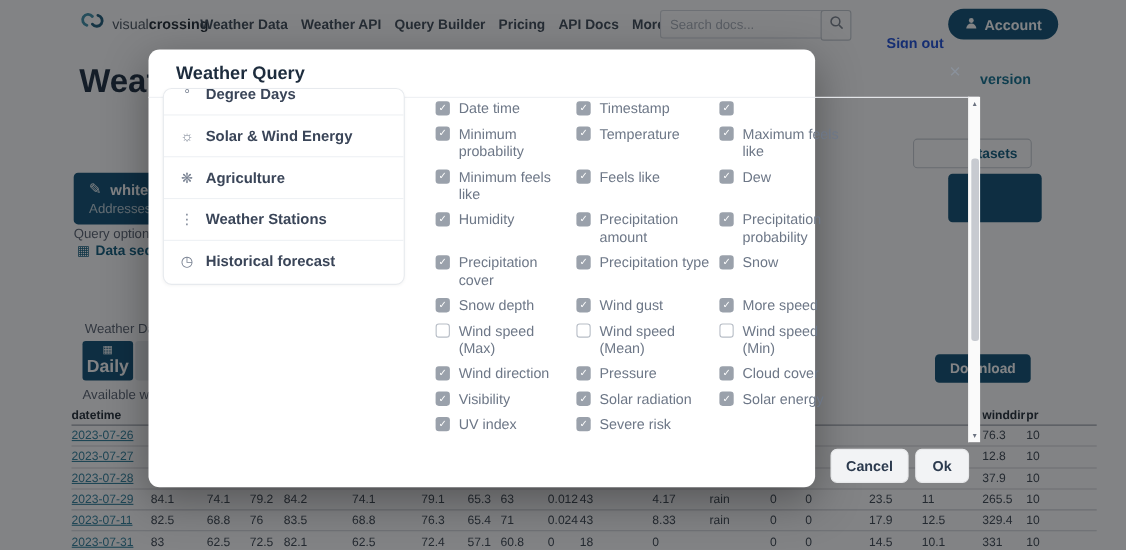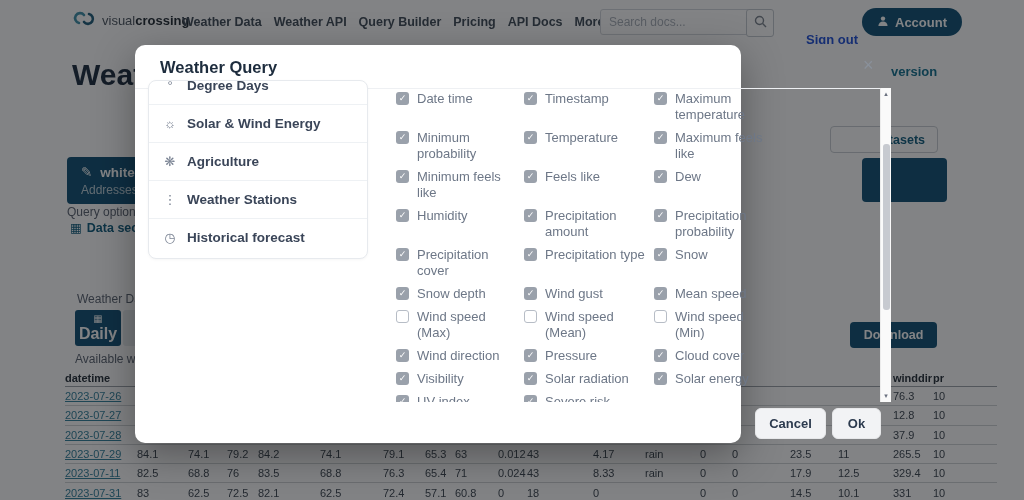--- a/index.html
+++ b/index.html
@@ -359,21 +359,20 @@
         <div class="el">
           <span class="cb on">✓</span>
           <span class="el-lb">Date time</span>
         </div>
         <div class="el">
           <span class="cb on">✓</span>
           <span class="el-lb">Timestamp</span>
         </div>
         <div class="el">
           <span class="cb on">✓</span>
-          <span class="el-lb">Maximum temperature</span>
         </div>
         <div class="el">
           <span class="cb on">✓</span>
           <span class="el-lb">Minimum probability</span>
         </div>
         <div class="el">
           <span class="cb on">✓</span>
           <span class="el-lb">Temperature</span>
         </div>
         <div class="el">
@@ -419,21 +418,21 @@
         <div class="el">
           <span class="cb on">✓</span>
           <span class="el-lb">Snow depth</span>
         </div>
         <div class="el">
           <span class="cb on">✓</span>
           <span class="el-lb">Wind gust</span>
         </div>
         <div class="el">
           <span class="cb on">✓</span>
-          <span class="el-lb">Mean speed</span>
+          <span class="el-lb">More speed</span>
         </div>
         <div class="el">
           <span class="cb off"></span>
           <span class="el-lb">Wind speed (Max)</span>
         </div>
         <div class="el">
           <span class="cb off"></span>
           <span class="el-lb">Wind speed (Mean)</span>
         </div>
         <div class="el">

